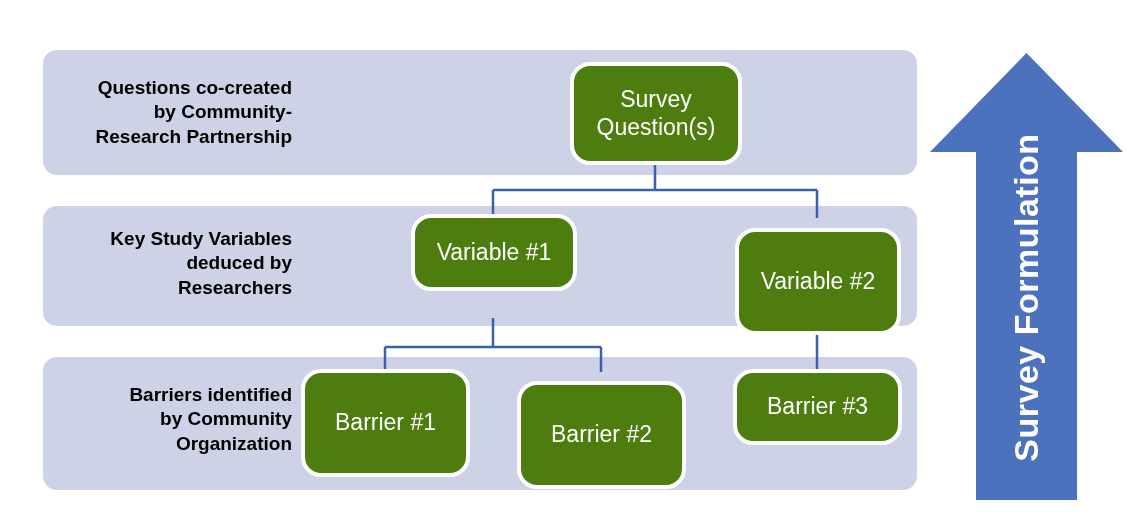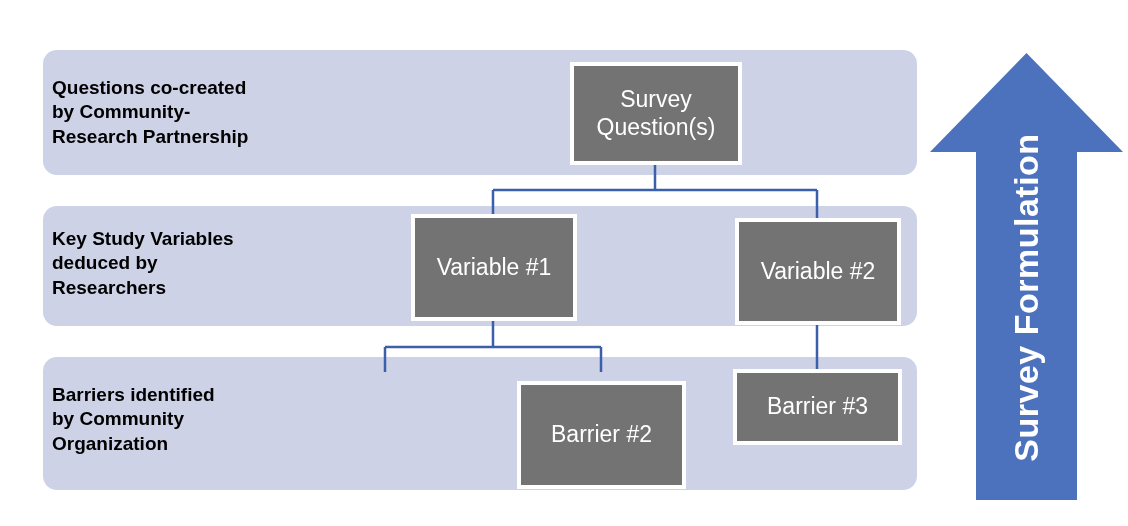--- a/index.html
+++ b/index.html
@@ -25,31 +25,31 @@
     background: #CDD2E6;
     border-radius: 14px;
     box-sizing: border-box;
   }
   .band-label {
     position: absolute;
     color: #000000;
     font-weight: bold;
     font-size: 19px;
     line-height: 1.28;
-    text-align: left;
+    text-align: right;
     white-space: pre-line;
     box-sizing: border-box;
   }
 
   
   .node {
     position: absolute;
-    background: #737373;
+    background: #4d7c0f;
     border: 4px solid #FFFFFF;
-    border-radius: 0;
+    border-radius: 20px;
     box-sizing: border-box;
     display: flex;
     align-items: center;
     justify-content: center;
     text-align: center;
     color: #FFFFFF;
     font-size: 23px;
     line-height: 1.2;
     white-space: pre-line;
     z-index: 3;
@@ -127,23 +127,24 @@
     <path d="M 385 347 L 601 347" stroke="#3B5FA8" stroke-width="2.5" fill="none"></path>
     <path d="M 385 347 L 385 372" stroke="#3B5FA8" stroke-width="2.5" fill="none"></path>
     <path d="M 601 347 L 601 372" stroke="#3B5FA8" stroke-width="2.5" fill="none"></path>
 
     <path d="M 817 318 L 817 372" stroke="#3B5FA8" stroke-width="2.5" fill="none"></path>
   </svg>
 
   <div class="node" style="left:570px; top:62px; width:172px; height:103px;">Survey
 Question(s)</div>
 
-  <div class="node" style="left:411px; top:214px; width:166px; height:107px;">Variable #1</div>
-  <div class="node" style="left:735px; top:218px; width:166px; height:107px;">Variable #2</div>
+  <div class="node" style="left:411px; top:214px; width:166px; height:77px;">Variable #1</div>
+  <div class="node" style="left:735px; top:228px; width:166px; height:107px;">Variable #2</div>
 
+  <div class="node" style="left:301px; top:369px; width:169px; height:108px;">Barrier #1</div>
   <div class="node" style="left:517px; top:369px; width:169px; height:108px;margin-top:12px;">Barrier #2</div>
   <div class="node" style="left:733px; top:369px; width:169px; height:76px;">Barrier #3</div>
 
   <div class="arrow-wrap">
     <svg width="203" height="470" viewBox="0 0 203 470">
       <polygon points="101.5,13 198,112 152,112 152,460 51,460 51,112 5,112" fill="#4C72BD"></polygon>
     </svg>
     <div class="arrow-label">
       <span>Survey Formulation</span>
     </div>

